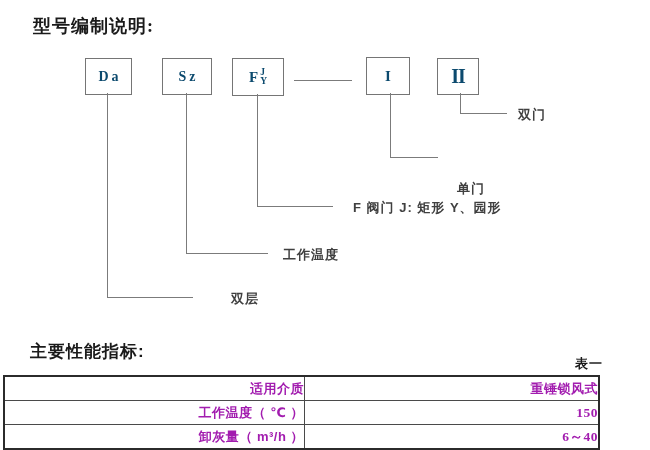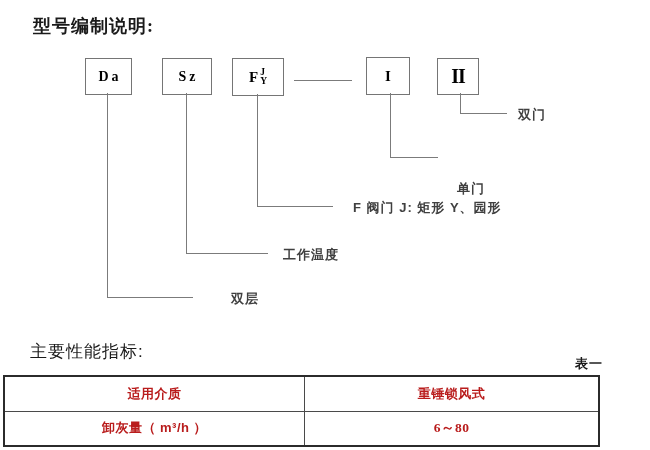--- a/index.html
+++ b/index.html
@@ -4,27 +4,27 @@
 <style>
   html,body{margin:0;padding:0;}
   body{
     width:650px;height:450px;position:relative;background:#ffffff;
     font-family:"Liberation Sans","DejaVu Sans",sans-serif;
     color:#1a1a1a;overflow:hidden;
   }
   .abs{position:absolute;}
   
   .h-main{font-size:18px;font-weight:bold;letter-spacing:1px;}
-  .h-sec{font-size:17px;font-weight:normal;letter-spacing:1px;}
+  .h-sec{font-size:17px;font-weight:bold;letter-spacing:1px;}
   
   .dbox{
     position:absolute;border:1.5px solid #757575;background:#fff;
     display:flex;align-items:center;justify-content:center;
     font-family:"Liberation Serif","DejaVu Serif",serif;
-    font-weight:bold;font-size:14px;color:#000000;
+    font-weight:bold;font-size:14px;color:#0c4a6e;
   }
   .dbox .sp{letter-spacing:3px;padding-left:3px;}
   .roman{font-size:15px;}
   .roman2{font-size:20px;letter-spacing:-1px;}
   .fjy{display:flex;align-items:center;gap:2px;}
   .fjy .fmain{font-size:15px;}
   .fjy .stack{display:flex;flex-direction:column;line-height:1;font-size:9.5px;text-align:left;}
   
   .vline{position:absolute;width:1px;background:#7b7b7b;}
   .hline{position:absolute;height:1px;background:#7b7b7b;}
@@ -32,22 +32,22 @@
   .dlabel{
     position:absolute;font-size:13px;font-weight:bold;color:#404040;
     white-space:pre;letter-spacing:1px;
   }
   
   .spec-table{
     position:absolute;left:3px;top:375px;width:597px;height:72px;
     border-collapse:collapse;table-layout:fixed;
   }
   .spec-table td{
-    border:1px solid #4a4a4a;text-align:center;vertical-align:middle;
-    font-size:13px;font-weight:bold;color:#b91c1c;padding:0;height:23px;
+    border:1px solid #4a4a4a;text-align:right;vertical-align:middle;
+    font-size:13px;font-weight:bold;color:#a21caf;padding:0;height:23px;
     letter-spacing:0.5px;
   }
   .spec-table{border:2px solid #2b2b2b;}
   .spec-table td.valcol{font-family:"Liberation Serif","DejaVu Serif",serif;font-size:13.5px;}
   .spec-table td.namecol{}
   .tbl-label{position:absolute;font-size:13px;font-weight:bold;letter-spacing:1px;}
 </style>
 </head>
 <body>
 
@@ -113,17 +113,21 @@
 
 <div class="tbl-label" style="left:575px;top:355px;">表一</div>
 
 <table class="spec-table">
   <tbody>
       <tr>
     <td class="namecol" style="width:299px;">适用介质</td>
     <td class="namecol">重锤锁风式</td>
   </tr>
   <tr>
+    <td class="namecol">工作温度（ ℃ ）</td>
+    <td class="valcol">150</td>
+  </tr>
+  <tr>
     <td class="namecol">卸灰量（ m³/h ）</td>
-    <td class="valcol">6～80</td>
+    <td class="valcol">6～40</td>
   </tr>
 </tbody>
   </table>
 
 </body></html>

